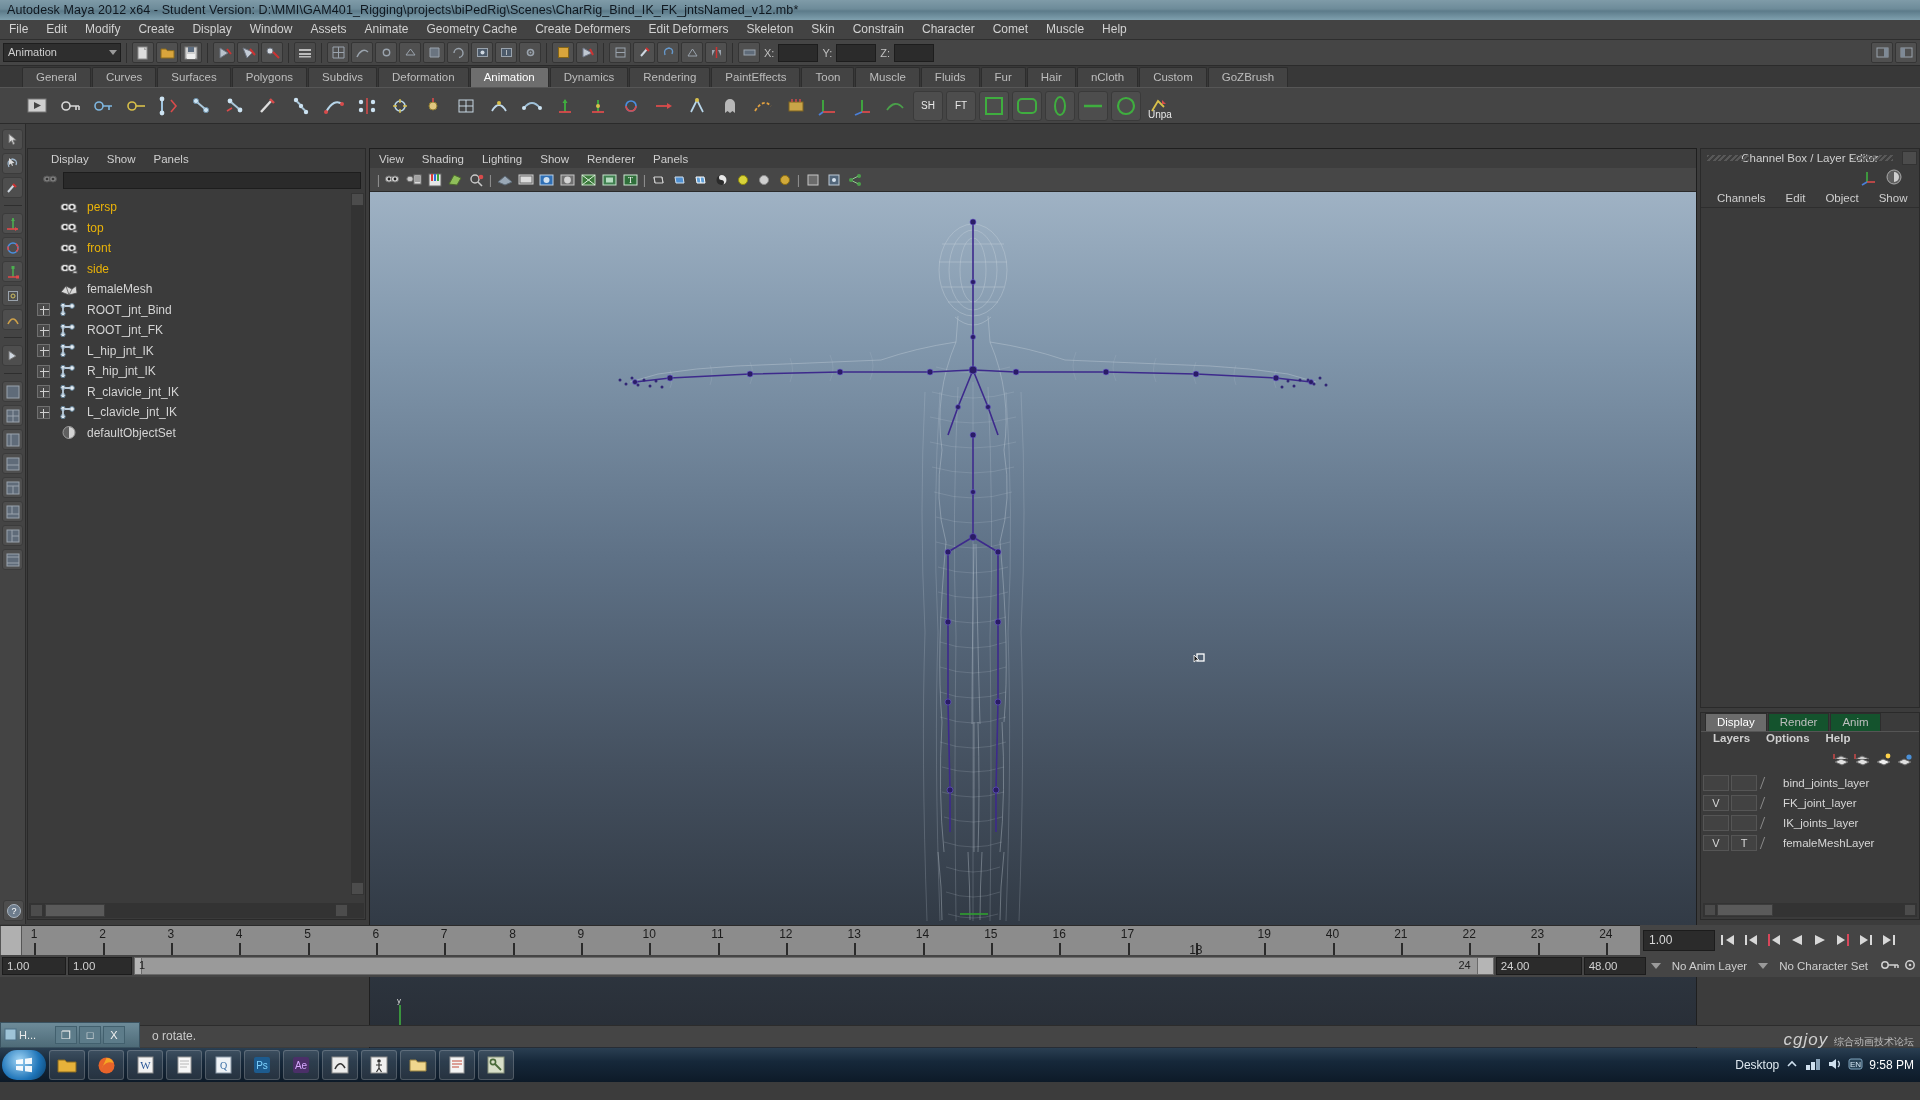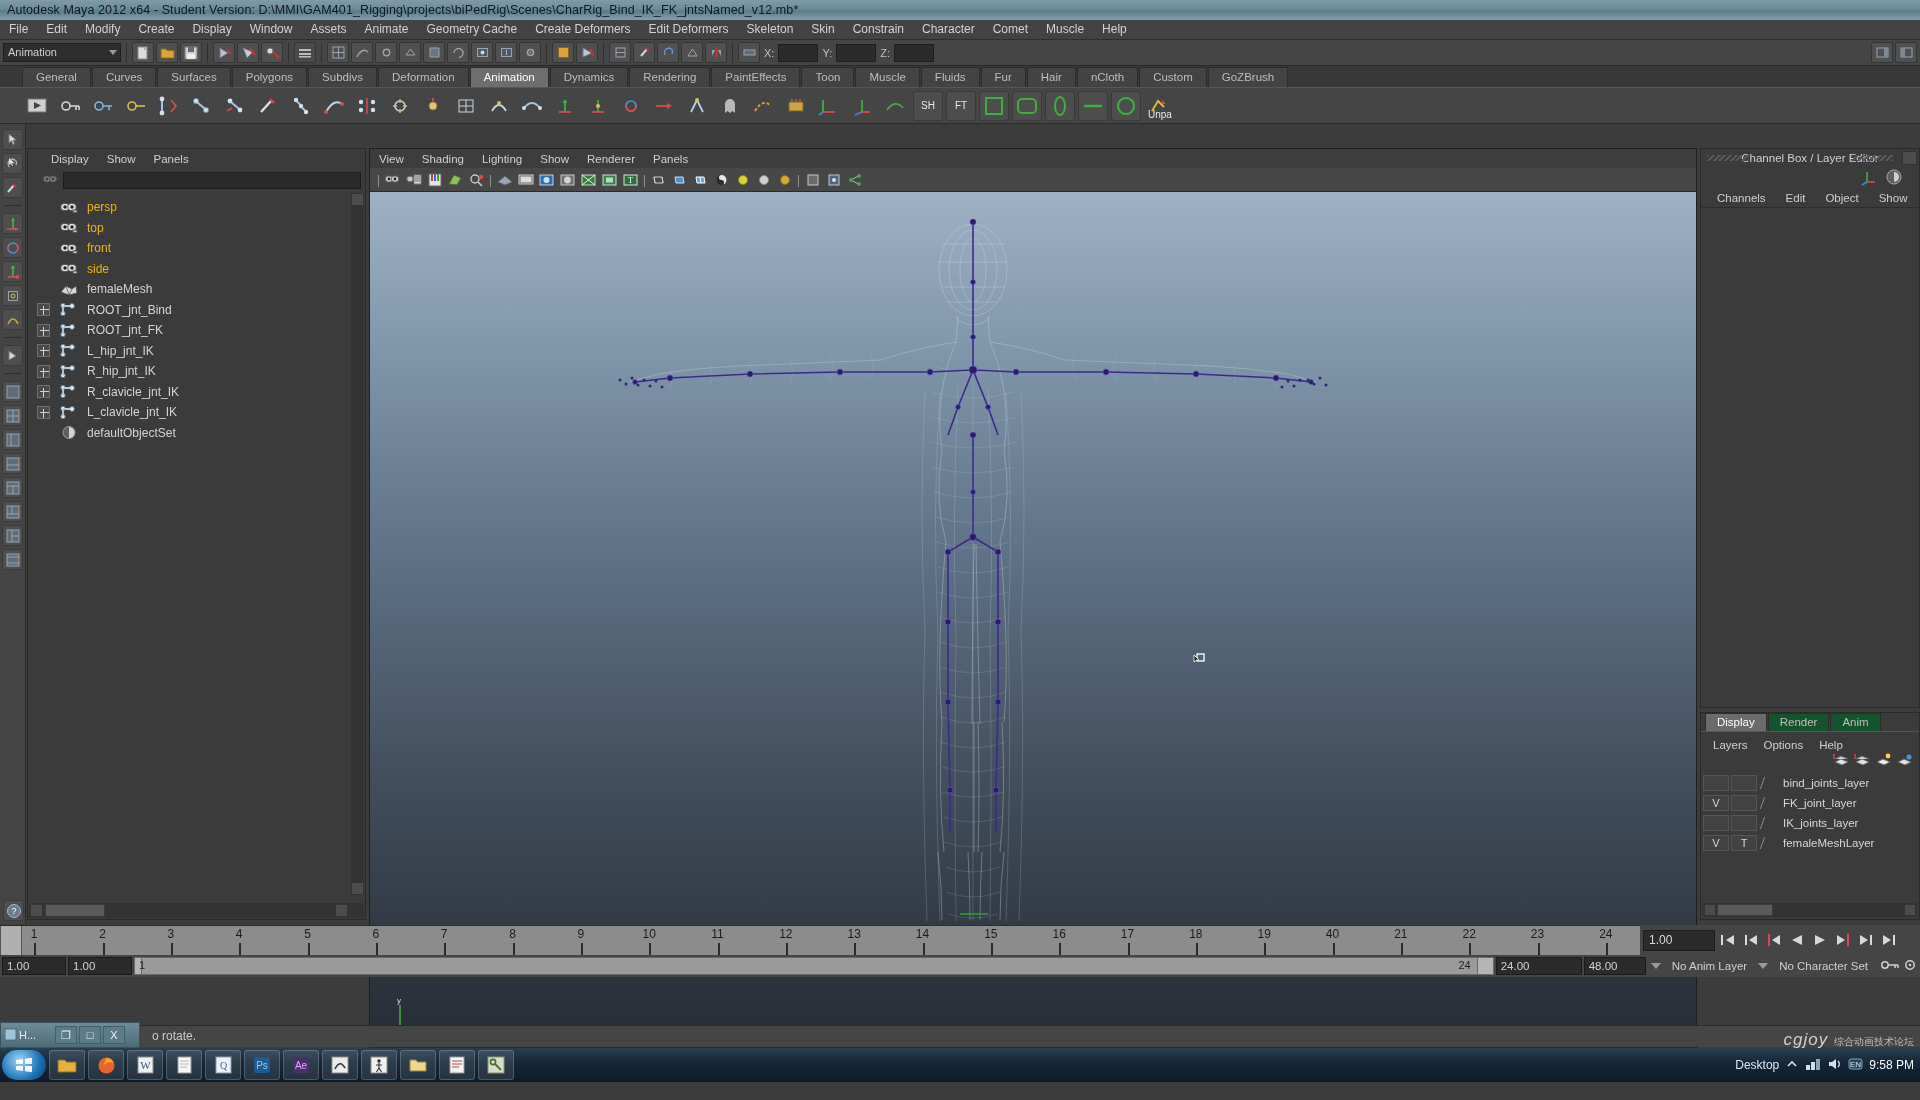--- a/index.html
+++ b/index.html
@@ -139,21 +139,21 @@
   .cbox-menu { height:19px; display:flex;align-items:center; padding-left:6px; border-bottom:1px solid #2e2e2e;}
   .cbox-menu .mi { padding:0 10px; font-size:11.5px; color:#cfcfcf;}
   .cbox-body { position:absolute; left:1px; right:1px; top:60px; bottom:1px; background:#3b3b3b;}
 
   .layered { position:absolute; left:1700px; top:712px; width:220px; height:208px;
              background:#3b3b3b; border:1px solid #2a2a2a;}
   .le-tabs { height:19px; display:flex; align-items:flex-end; padding-left:4px; border-bottom:1px solid #555;}
   .le-tabs .lt { height:18px;line-height:17px;padding:0 11px;font-size:11.5px;color:#bfbfbf;
                  background:#14532d;border:1px solid #2d2d2d;border-bottom:none;margin-right:1px;}
   .le-tabs .lt.active{ background:#6b6b6b;color:#fff;}
-  .le-menu { height:19px; display:flex;align-items:flex-end; padding-left:4px;}
+  .le-menu { height:19px; display:flex;align-items:flex-start; padding-left:4px;font-weight:bold;}
   .le-menu .mi{ padding:0 8px; font-size:11.5px; color:#cfcfcf;}
   .le-icons { height:20px; display:flex;align-items:center;justify-content:flex-end;gap:4px;padding-right:6px;}
   .le-list { position:absolute; left:2px; right:2px; top:60px; bottom:22px; background:#3b3b3b;}
   .le-row { height:20px; display:flex; align-items:center; font-size:11.5px;}
   .le-row .cell { width:26px;height:16px;border:1px solid #555; background:#424242; margin-right:2px;
                   text-align:center;line-height:14px; color:#d6d6d6; font-size:11px; flex:0 0 auto;}
   .le-row .colorbar { width:22px;height:16px;margin-right:2px;position:relative;flex:0 0 auto;}
   .le-row .colorbar::after{content:"";position:absolute;left:3px;top:2px;width:12px;height:12px;
      border-left:1px solid #8a8a8a;transform:skewX(-20deg);}
   .le-row .lname { color:#d6d6d6; }
@@ -1370,21 +1370,21 @@
       <div class="tl-num" style="left: 854.167px;">13</div>
       <div class="tl-tick" style="left: 922.5px;"></div>
       <div class="tl-num" style="left: 922.5px;">14</div>
       <div class="tl-tick" style="left: 990.833px;"></div>
       <div class="tl-num" style="left: 990.833px;">15</div>
       <div class="tl-tick" style="left: 1059.17px;"></div>
       <div class="tl-num" style="left: 1059.17px;">16</div>
       <div class="tl-tick" style="left: 1127.5px;"></div>
       <div class="tl-num" style="left: 1127.5px;">17</div>
       <div class="tl-tick" style="left: 1195.83px;"></div>
-      <div class="tl-num" style="left: 1195.83px;">18</div>
+      <div class="tl-num" style="left: 1195.83px; margin-top: 16px;">18</div>
       <div class="tl-tick" style="left: 1264.17px;"></div>
       <div class="tl-num" style="left: 1264.17px;">19</div>
       <div class="tl-tick" style="left: 1332.5px;"></div>
       <div class="tl-num" style="left: 1332.5px;">40</div>
       <div class="tl-tick" style="left: 1400.83px;"></div>
       <div class="tl-num" style="left: 1400.83px;">21</div>
       <div class="tl-tick" style="left: 1469.17px;"></div>
       <div class="tl-num" style="left: 1469.17px;">22</div>
       <div class="tl-tick" style="left: 1537.5px;"></div>
       <div class="tl-num" style="left: 1537.5px;">23</div>

